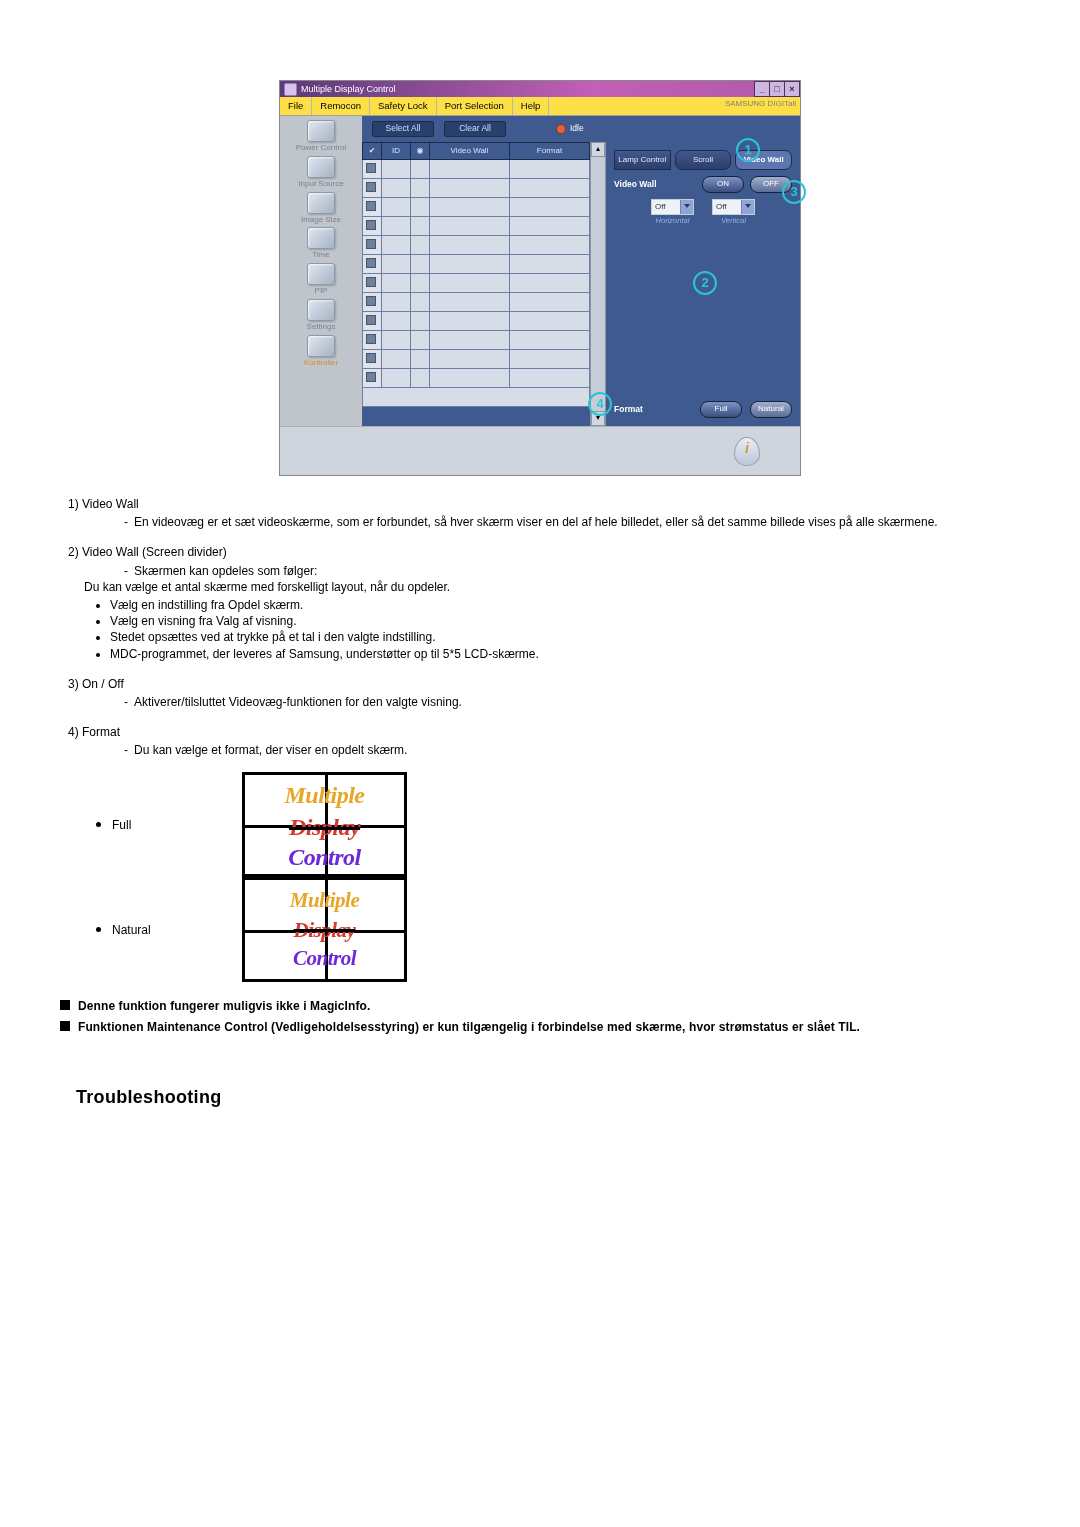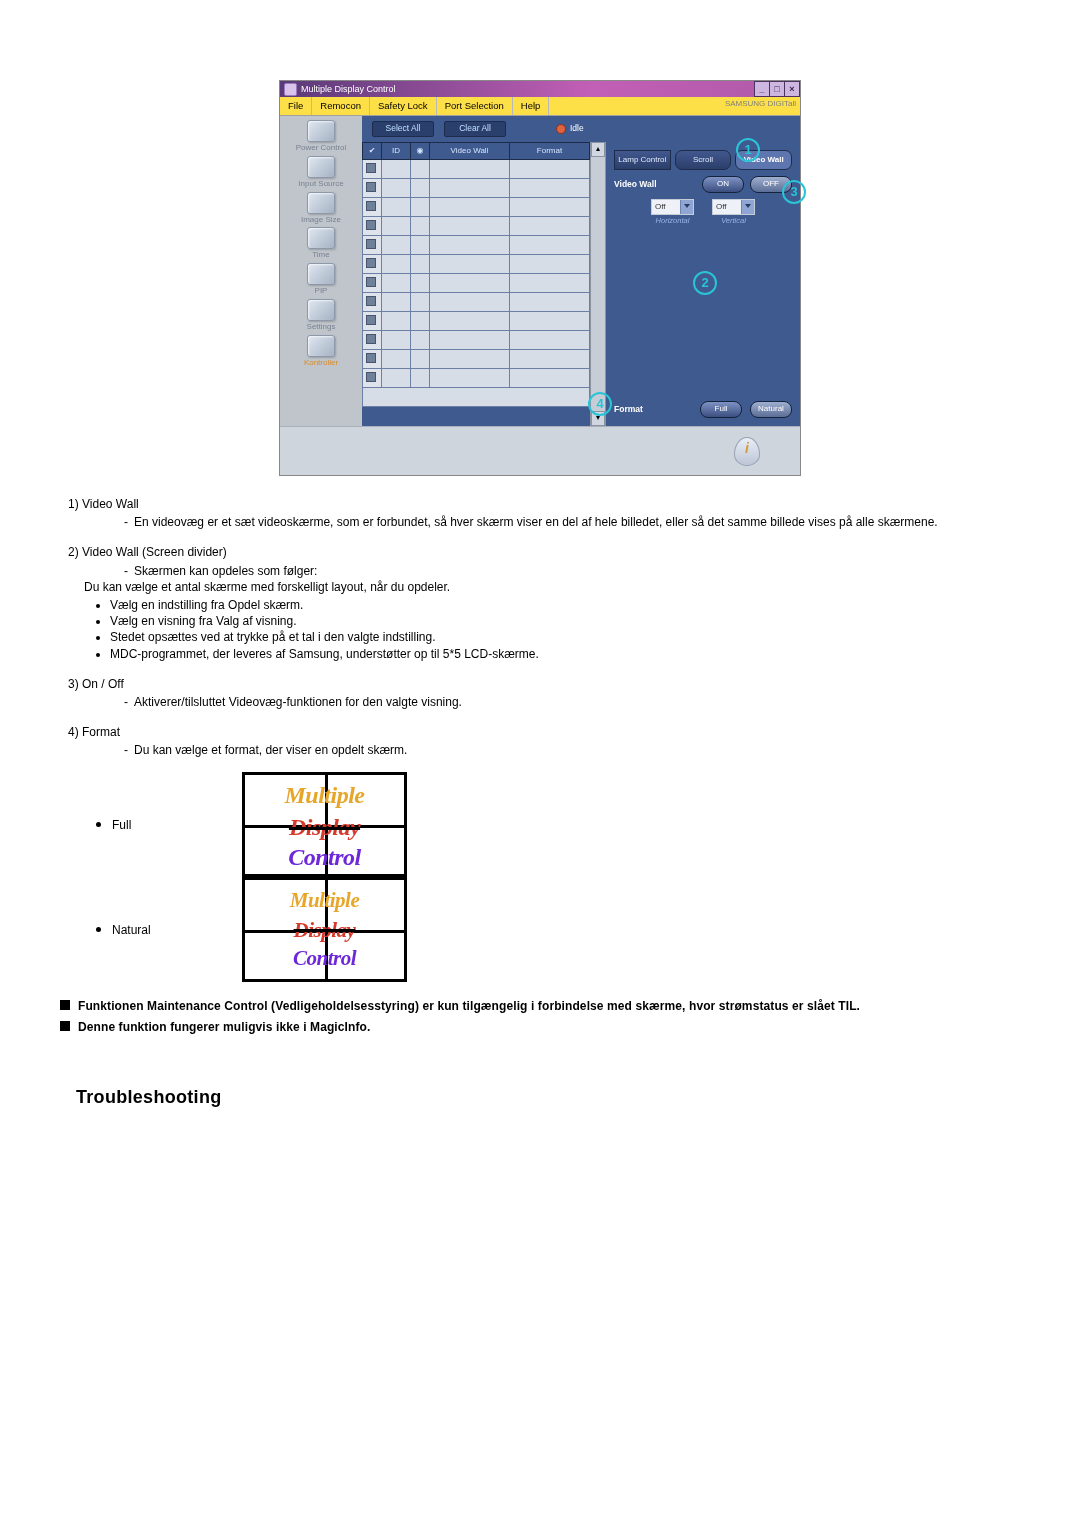--- a/index.html
+++ b/index.html
@@ -362,20 +362,20 @@
           <div class="tw r1">Multiple</div>
           <div class="tw r2"><span>Display</span></div>
           <div class="tw r3">Control</div>
         </div>
       </td>
     </tr>
   </tbody>
     </table>
 
   <div class="notes">
+    <p>Denne funktion fungerer muligvis ikke i MagicInfo.</p>
     <p>Funktionen Maintenance Control (Vedligeholdelsesstyring) er kun tilgængelig i forbindelse med skærme, hvor strømstatus er slået TIL.</p>
-    <p>Denne funktion fungerer muligvis ikke i MagicInfo.</p>
   </div>
 
   <h2 class="section">Troubleshooting</h2>
 
 
 </div>
 
 </body></html>

